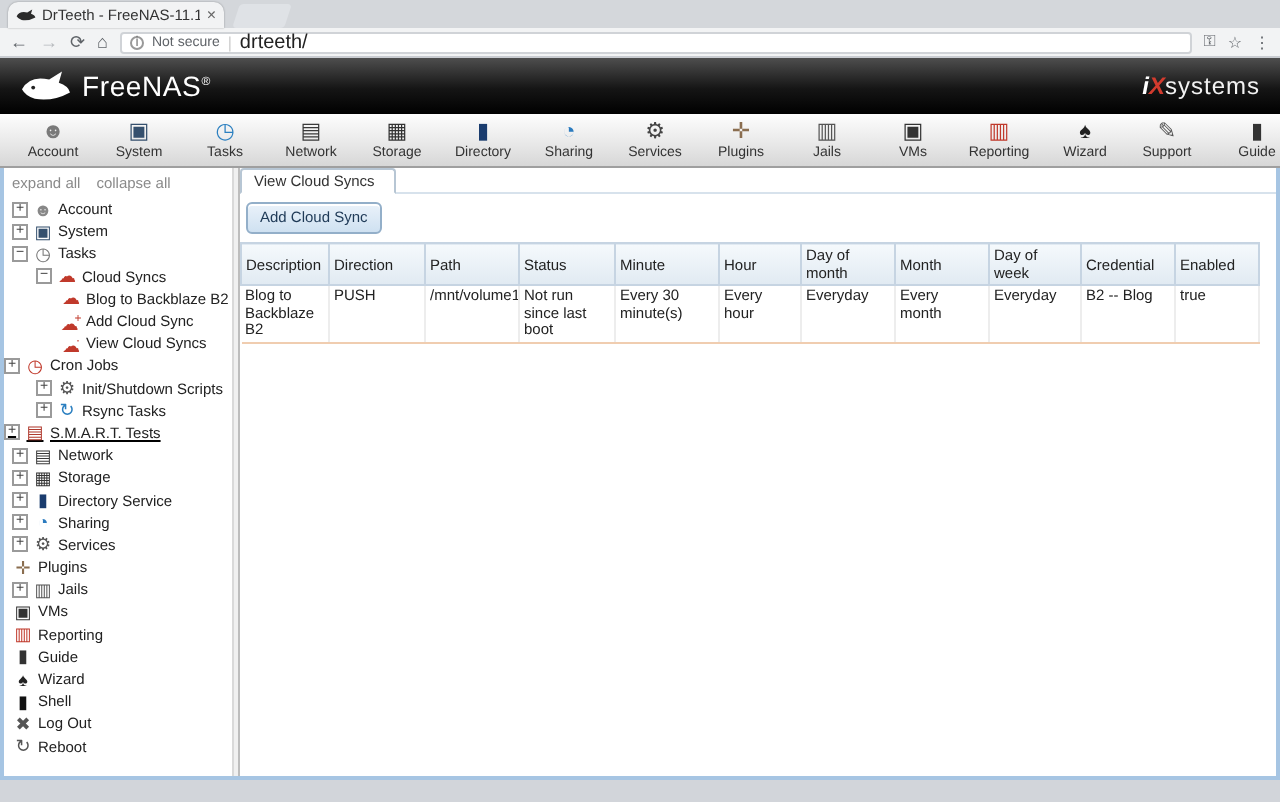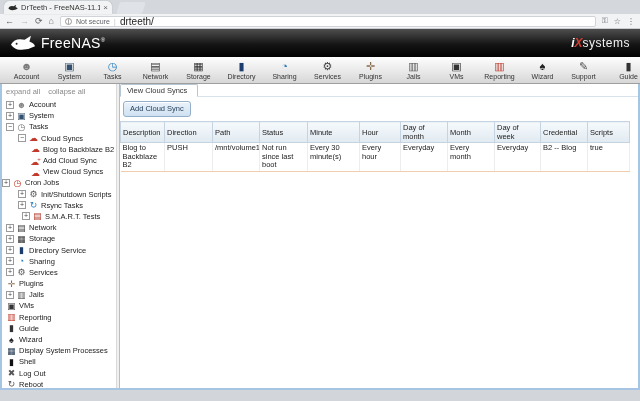--- a/index.html
+++ b/index.html
@@ -287,21 +287,21 @@
         <div class="tree-row" style="padding-left: 16px;">
           <span class="exp">+</span>
           <span class="tico ic-gear"></span>
           <span class="tlabel">Init/Shutdown Scripts</span>
         </div>
         <div class="tree-row" style="padding-left: 16px;">
           <span class="exp">+</span>
           <span class="tico ic-sync"></span>
           <span class="tlabel">Rsync Tasks</span>
         </div>
-        <div class="tree-row" style="padding-left: 20px;">
+        <div class="tree-row" style="padding-left: 0; text-decoration: underline;">
           <span class="exp">+</span>
           <span class="tico ic-smart"></span>
           <span class="tlabel">S.M.A.R.T. Tests</span>
         </div>
         <div class="tree-row" style="padding-left: 4px;">
           <span class="exp">+</span>
           <span class="tico ic-network"></span>
           <span class="tlabel">Network</span>
         </div>
         <div class="tree-row" style="padding-left: 4px;">
@@ -341,24 +341,20 @@
           <span class="tico ic-report"></span>
           <span class="tlabel">Reporting</span>
         </div>
         <div class="tree-row" style="padding-left: 4px;">
           <span class="tico ic-guide"></span>
           <span class="tlabel">Guide</span>
         </div>
         <div class="tree-row" style="padding-left: 4px;">
           <span class="tico ic-wizard"></span>
           <span class="tlabel">Wizard</span>
-        </div>
-        <div class="tree-row" style="padding-left: 4px;">
-          <span class="tico ic-processes"></span>
-          <span class="tlabel">Display System Processes</span>
         </div>
         <div class="tree-row" style="padding-left: 4px;">
           <span class="tico ic-shell"></span>
           <span class="tlabel">Shell</span>
         </div>
         <div class="tree-row" style="padding-left: 4px;">
           <span class="tico ic-logout"></span>
           <span class="tlabel">Log Out</span>
         </div>
         <div class="tree-row" style="padding-left: 4px;">
@@ -393,21 +389,21 @@
               <th>Description</th>
               <th>Direction</th>
               <th>Path</th>
               <th>Status</th>
               <th>Minute</th>
               <th>Hour</th>
               <th>Day of month</th>
               <th>Month</th>
               <th>Day of week</th>
               <th>Credential</th>
-              <th>Scripts</th>
+              <th>Enabled</th>
             </tr>
           </thead>
         <tbody id="grid-body">
             <tr>
               <td>Blog to Backblaze B2</td>
               <td>PUSH</td>
               <td class="nowrap">/mnt/volume1/blog</td>
               <td>Not run since last boot</td>
               <td>Every 30 minute(s)</td>
               <td>Every hour</td>

